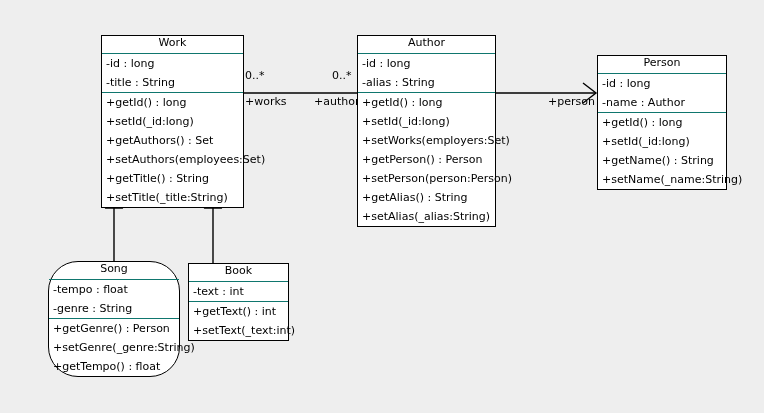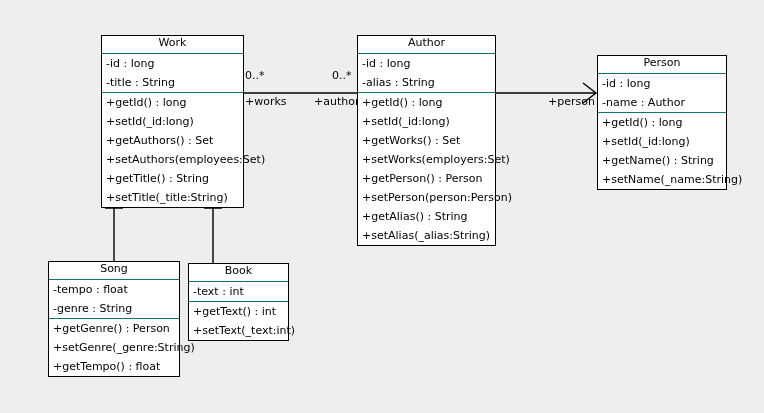--- a/index.html
+++ b/index.html
@@ -105,21 +105,20 @@
 
   <div class="uml-class" style="left:357px; top:35px; width:139px;">
     <div class="uml-name">Author</div>
     <div class="uml-compartment">
       <div class="uml-feature">-id : long</div>
       <div class="uml-feature">-alias : String</div>
     </div>
     <div class="uml-compartment">
       <div class="uml-feature">+getId() : long</div>
       <div class="uml-feature">+setId(_id:long)</div>
-      <div class="uml-feature">+getWorks() : Set</div>
       <div class="uml-feature">+setWorks(employers:Set)</div>
       <div class="uml-feature">+getPerson() : Person</div>
       <div class="uml-feature">+setPerson(person:Person)</div>
       <div class="uml-feature">+getAlias() : String</div>
       <div class="uml-feature">+setAlias(_alias:String)</div>
     </div>
   </div>
 
   <div class="uml-class" style="left:597px; top:35px; width:130px;margin-top:20px;">
     <div class="uml-name">Person</div>
@@ -128,21 +127,21 @@
       <div class="uml-feature">-name : Author</div>
     </div>
     <div class="uml-compartment">
       <div class="uml-feature">+getId() : long</div>
       <div class="uml-feature">+setId(_id:long)</div>
       <div class="uml-feature">+getName() : String</div>
       <div class="uml-feature">+setName(_name:String)</div>
     </div>
   </div>
 
-  <div class="uml-class" style="left:48px; top:261px; width:132px;">
+  <div class="uml-class" style="left:48px; top:261px; width:132px;border-radius:30px;">
     <div class="uml-name">Song</div>
     <div class="uml-compartment">
       <div class="uml-feature">-tempo : float</div>
       <div class="uml-feature">-genre : String</div>
     </div>
     <div class="uml-compartment">
       <div class="uml-feature">+getGenre() : Person</div>
       <div class="uml-feature">+setGenre(_genre:String)</div>
       <div class="uml-feature">+getTempo() : float</div>
     </div>

